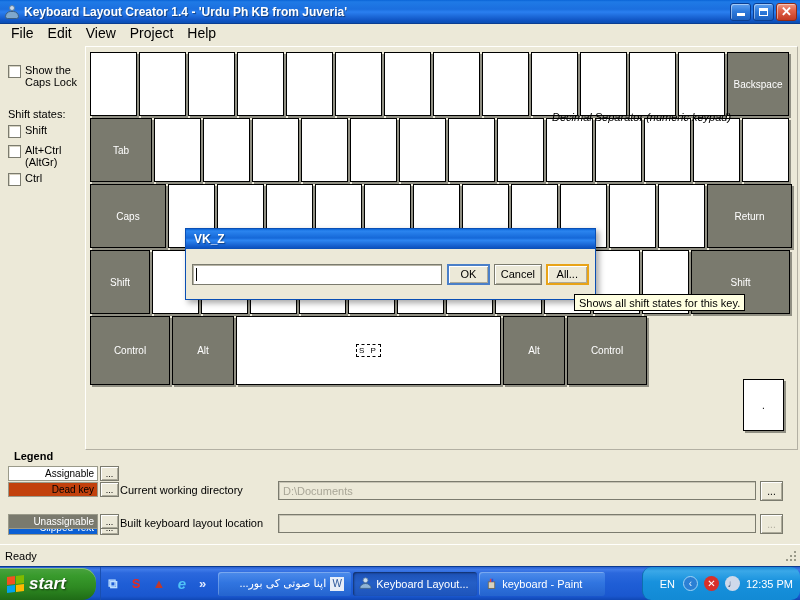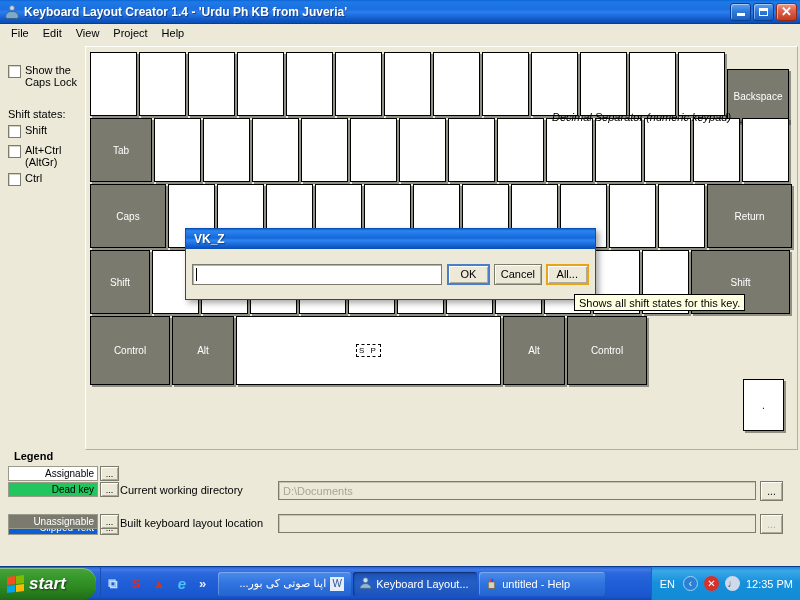--- a/index.html
+++ b/index.html
@@ -58,21 +58,21 @@
   .glyph-max { display:block; width:9px; height:8px; border:1.5px solid #fff; border-top-width:3px; }
   .glyph-close { font-size: 13px; font-weight: bold; }
 
   
   .menubar {
     position: absolute; left: 0; top: 24px; width: 800px; height: 18px;
     background: #ece9d8; display: flex; align-items: center;
     padding-left: 4px;
   }
   .menubar .mi {
-    padding: 2px 7px; color: #000; font-size: 11px; cursor: default;
+    padding: 2px 7px; color: #000; font-size: 14px; cursor: default;
   }
 
   
   .leftpanel {
     position: absolute; left: 0; top: 44px; width: 85px; height: 451px;
     background: #ece9d8;
   }
   .chkrow { display: flex; align-items: flex-start; padding: 0 0 0 8px; }
   .chkbox {
     width: 13px; height: 13px; flex: 0 0 auto;
@@ -269,24 +269,24 @@
   }
   .taskbtn.active {
     background: linear-gradient(to bottom, #1c50b5 0%, #255fc6 45%, #1d54bb 100%);
     box-shadow: inset 1px 1px 2px rgba(0,0,0,0.45);
   }
   .taskbtn .tb-ico { width:14px; height:14px; flex:0 0 auto;
     display:flex; align-items:center; justify-content:center; font-size:10px; }
 
   .tray {
     margin-left: auto; height: 100%; display:flex; align-items:center;
-    gap: 6px; padding: 0 7px 0 8px;
+    gap: 6px; padding: 0 7px 0 17px;
     background: linear-gradient(to bottom, #1b8ad6 0%, #3aa8e8 12%, #1791dd 45%, #128ad4 100%);
     border-left: 1px solid #0d6fae;
-    color: #fff; font-size: 11px;
+    color: #fff; font-size: 11px; border-radius: 9px;
   }
   .tray .lang { font-size: 11px; color:#fff; margin-right:2px; }
   .tray .tr-ico { width:15px; height:15px; border-radius:50%;
     display:flex; align-items:center; justify-content:center; font-size:10px; }
   .tray .clock { font-size: 11px; color:#fff; }
 </style>
 </head>
 <body>
 
 <div id="app">
@@ -357,21 +357,21 @@
         <div class="key" style="left: 151px; top: 5px; width: 47px; height: 64px;"></div>
         <div class="key" style="left: 200px; top: 5px; width: 47px; height: 64px;"></div>
         <div class="key" style="left: 249px; top: 5px; width: 47px; height: 64px;"></div>
         <div class="key" style="left: 298px; top: 5px; width: 47px; height: 64px;"></div>
         <div class="key" style="left: 347px; top: 5px; width: 47px; height: 64px;"></div>
         <div class="key" style="left: 396px; top: 5px; width: 47px; height: 64px;"></div>
         <div class="key" style="left: 445px; top: 5px; width: 47px; height: 64px;"></div>
         <div class="key" style="left: 494px; top: 5px; width: 47px; height: 64px;"></div>
         <div class="key" style="left: 543px; top: 5px; width: 47px; height: 64px;"></div>
         <div class="key" style="left: 592px; top: 5px; width: 47px; height: 64px;"></div>
-        <div class="key special" style="left: 641px; top: 5px; width: 62px; height: 54px; margin-top: 17px;">
+        <div class="key special" style="left: 641px; top: 5px; width: 62px; height: 64px;">
           <span class="klabel">Backspace</span>
         </div>
         <div class="key special" style="left: 4px; top: 71px; width: 62px; height: 64px;">
           <span class="klabel">Tab</span>
         </div>
         <div class="key" style="left: 68px; top: 71px; width: 47px; height: 64px;"></div>
         <div class="key" style="left: 117px; top: 71px; width: 47px; height: 64px;"></div>
         <div class="key" style="left: 166px; top: 71px; width: 47px; height: 64px;"></div>
         <div class="key" style="left: 215px; top: 71px; width: 47px; height: 64px;"></div>
         <div class="key" style="left: 264px; top: 71px; width: 47px; height: 64px;"></div>
@@ -440,41 +440,56 @@
     </div>
   </div>
 
   <div class="legend-title">Legend</div>
   <div id="legend-rows">
       <div class="legend-row" style="top: 466px;">
         <div class="legend-swatch" style="background: rgb(255, 255, 255); color: rgb(0, 0, 0);">Assignable</div>
         <div class="legend-dots">...</div>
       </div>
       <div class="legend-row" style="top: 482px;">
-        <div class="legend-swatch" style="background: #22c55e; color: rgb(0, 0, 0);">Dead key</div>
+        <div class="legend-swatch" style="background: #c2410c; color: rgb(0, 0, 0);">Dead key</div>
         <div class="legend-dots">...</div>
       </div>
       <div class="legend-row" style="top: 520px;">
         <div class="legend-swatch" style="background: rgb(10, 95, 212); color: rgb(255, 255, 255);">Clipped Text</div>
         <div class="legend-dots">...</div>
       </div>
       <div class="legend-row" style="top: 514px;">
         <div class="legend-swatch" style="background: rgb(122, 122, 110); color: rgb(255, 255, 255);">Unassignable</div>
         <div class="legend-dots">...</div>
       </div>
     </div>
 
   <div class="fieldlabel" style="left:120px; top:484px;">Current working directory</div>
   <div class="fieldinput" style="left:278px; top:481px; width:478px;text-align:right;">D:\Documents</div>
   <div class="browsebtn" style="left:760px; top:481px;">...</div>
 
   <div class="fieldlabel" style="left:120px; top:517px;">Built keyboard layout location</div>
   <div class="fieldinput" style="left:278px; top:514px; width:478px;"></div>
   <div class="browsebtn disabled" style="left:760px; top:514px;">...</div>
 
+  <div class="statusbar">
+    <span class="st-text">Ready</span>
+    <span class="grip">
+      <svg width="14" height="14" viewBox="0 0 14 14">
+        <g fill="#9a9a8a">
+          <rect x="10" y="2" width="2" height="2"></rect>
+            <rect x="10" y="6" width="2" height="2"></rect>
+          <rect x="6" y="6" width="2" height="2"></rect>
+            <rect x="10" y="10" width="2" height="2"></rect>
+          <rect x="6" y="10" width="2" height="2"></rect>
+            <rect x="2" y="10" width="2" height="2"></rect>
+        </g>
+      </svg>
+    </span>
+  </div>
 
   <div class="dialog">
     <div class="dlg-title">
       <span>VK_Z</span>
     </div>
     <div class="dlg-body">
       <div class="dlg-input">
         <span class="caret"></span>
           <span></span>
       </div>
@@ -520,21 +535,21 @@
         <span>Keyboard Layout...</span>
       </div>
       <div class="taskbtn" style="width:126px;">
         <span class="tb-ico">
           <svg width="13" height="13" viewBox="0 0 16 16">
             <rect x="4" y="6" width="8" height="8" fill="#d9d2c0" stroke="#6b6450"></rect>
             <path d="M6 6 L6 2 L8 2 L8 6 Z" fill="#e04040"></path>
             <path d="M8 6 L8 2 L10 2 L10 6 Z" fill="#3050d0"></path>
           </svg>
         </span>
-        <span>untitled - Help</span>
+        <span>keyboard - Paint</span>
       </div>
     </div>
 
     <div class="tray">
       <span class="lang">EN</span>
       <span class="tr-ico" style="background:#2b7fd4; border:1px solid #9fd3f5; color:#dff0ff;">‹</span>
       <span class="tr-ico" style="background:#d8302a; color:#fff;">✕</span>
       <span class="tr-ico" style="background:#cfd9ea; color:#203a66;">♩</span>
       <span class="clock">12:35 PM</span>
     </div>

